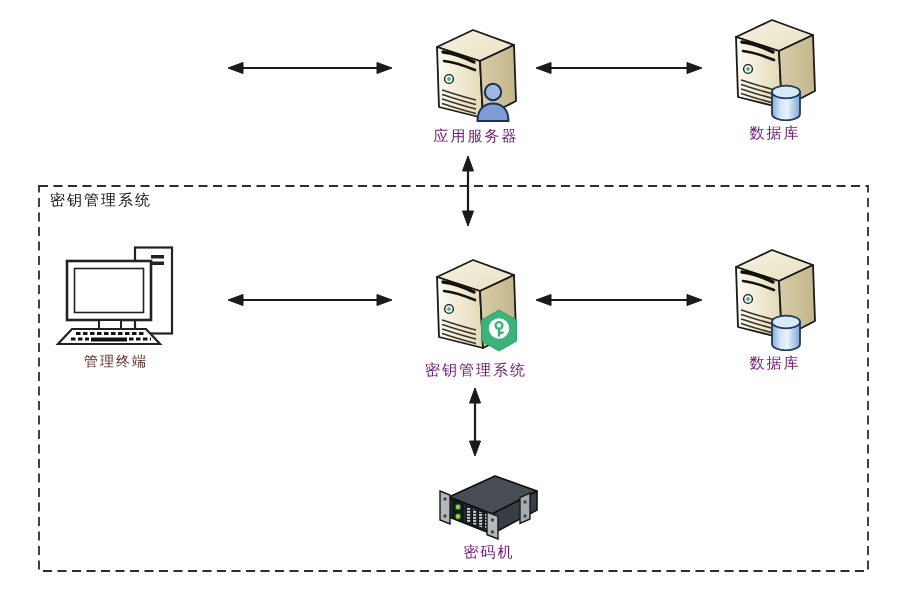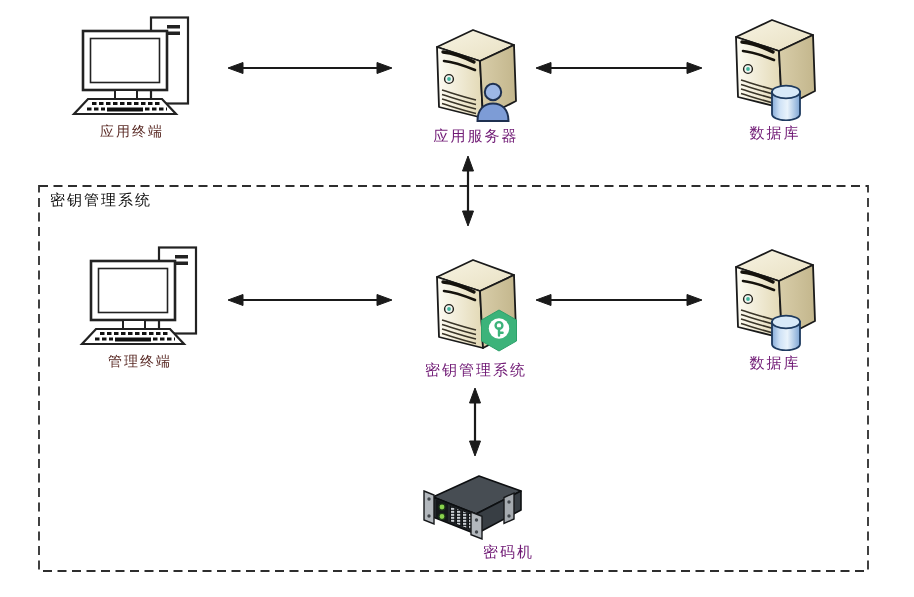--- a/index.html
+++ b/index.html
@@ -72,97 +72,81 @@
     </g>
     <g stroke="#1a1a1a" fill="#1a1a1a">
       <line x1="475" y1="401" x2="475" y2="443" stroke-width="2.2"></line>
       <polygon points="475,388 469.5,403 480.5,403"></polygon>
         <polygon points="475,456 469.5,441 480.5,441"></polygon>
     </g>
   </svg>
 
   <div class="boundary-label">密钥管理系统</div>
 
-  <div class="node" style="left:64px;top:16px;width:136px;">
+
+  <div class="node" style="left:418px;top:24px;width:116px;">
+    <svg width="92" height="100" viewBox="0 0 92 100">
+      <g>
+        <polygon points="7,23 43,6 84,21 50,37" fill="url(#gTop)" stroke="#1a1a1a" stroke-width="1.8" stroke-linejoin="round"></polygon>
+        <polygon points="7,23 50,37 53,94 9,83" fill="url(#gFront)" stroke="#1a1a1a" stroke-width="1.8" stroke-linejoin="round"></polygon>
+        <polygon points="50,37 84,21 86,77 53,94" fill="url(#gSide)" stroke="#1a1a1a" stroke-width="1.8" stroke-linejoin="round"></polygon>
+        <path d="M13,28 C23,29 34,33 44,38" stroke="#15120c" stroke-width="3.4" fill="none" stroke-linecap="round"></path>
+        <path d="M14,37 C24,38 35,42 45,46" stroke="#15120c" stroke-width="2.6" fill="none" stroke-linecap="round"></path>
+        <circle cx="19" cy="55" r="4.4" fill="#f2f7f3" stroke="#23201a" stroke-width="1.4"></circle>
+        <circle cx="19" cy="55" r="1.9" fill="#43b39d"></circle>
+        <path d="M12,66 C22,69 34,73 46,76" stroke="#3a3528" stroke-width="1.5" fill="none"></path>
+        <path d="M12,70.5 C22,73.5 34,77.5 46,80.5" stroke="#3a3528" stroke-width="1.5" fill="none"></path>
+        <path d="M12,75 C22,78 34,82 46,85" stroke="#3a3528" stroke-width="1.5" fill="none"></path>
+        <path d="M12,79.5 C22,82.5 34,86.5 46,89.5" stroke="#3a3528" stroke-width="1.5" fill="none"></path>
+      </g>
+      <g>
+        <circle cx="63" cy="68" r="8.2" fill="#9db7e6" stroke="#1e3050" stroke-width="2"></circle>
+        <path d="M47.5,97 C47.5,85.5 54,79.5 63,79.5 C72,79.5 78.5,85.5 78.5,97 Z" fill="#7d9cd6" stroke="#1e3050" stroke-width="2"></path>
+      </g>
+    </svg>
+    <div class="label">应用服务器</div>
+  </div>
+
+  <div class="node" style="left:719px;top:14px;width:112px;">
+    <svg width="92" height="107" viewBox="0 0 92 107">
+      <g>
+        <polygon points="7,23 43,6 84,21 50,37" fill="url(#gTop)" stroke="#1a1a1a" stroke-width="1.8" stroke-linejoin="round"></polygon>
+        <polygon points="7,23 50,37 53,94 9,83" fill="url(#gFront)" stroke="#1a1a1a" stroke-width="1.8" stroke-linejoin="round"></polygon>
+        <polygon points="50,37 84,21 86,77 53,94" fill="url(#gSide)" stroke="#1a1a1a" stroke-width="1.8" stroke-linejoin="round"></polygon>
+        <path d="M13,28 C23,29 34,33 44,38" stroke="#15120c" stroke-width="3.4" fill="none" stroke-linecap="round"></path>
+        <path d="M14,37 C24,38 35,42 45,46" stroke="#15120c" stroke-width="2.6" fill="none" stroke-linecap="round"></path>
+        <circle cx="19" cy="55" r="4.4" fill="#f2f7f3" stroke="#23201a" stroke-width="1.4"></circle>
+        <circle cx="19" cy="55" r="1.9" fill="#43b39d"></circle>
+        <path d="M12,66 C22,69 34,73 46,76" stroke="#3a3528" stroke-width="1.5" fill="none"></path>
+        <path d="M12,70.5 C22,73.5 34,77.5 46,80.5" stroke="#3a3528" stroke-width="1.5" fill="none"></path>
+        <path d="M12,75 C22,78 34,82 46,85" stroke="#3a3528" stroke-width="1.5" fill="none"></path>
+        <path d="M12,79.5 C22,82.5 34,86.5 46,89.5" stroke="#3a3528" stroke-width="1.5" fill="none"></path>
+      </g>
+      <g>
+        <path d="M43,78 L43,100 A14,6.3 0 0 0 71,100 L71,78 Z" fill="url(#gCyl)" stroke="#1d3a5f" stroke-width="1.8"></path>
+        <ellipse cx="57" cy="78" rx="14" ry="6.3" fill="#d8e9f8" stroke="#1d3a5f" stroke-width="1.8"></ellipse>
+      </g>
+    </svg>
+    <div class="label">数据库</div>
+  </div>
+
+  <div class="node" style="left:48px;top:246px;width:136px;">
     <svg width="130" height="104" viewBox="0 0 130 104">
       <rect x="84" y="1.5" width="37" height="86" fill="#fff" stroke="#222" stroke-width="2.2"></rect>
       <rect x="100" y="9" width="13" height="3.5" fill="#222"></rect>
       <rect x="100" y="15.5" width="13" height="3.5" fill="#222"></rect>
       <rect x="16" y="15" width="84" height="59" fill="#fff" stroke="#222" stroke-width="2.6"></rect>
       <rect x="23.5" y="22.5" width="69" height="44" fill="#fff" stroke="#222" stroke-width="1.6"></rect>
       <rect x="48" y="74" width="22" height="9" fill="#fff" stroke="#222" stroke-width="2"></rect>
       <polygon points="21,83 95,83 109,98 7,98" fill="#fff" stroke="#222" stroke-width="2.2"></polygon>
       <line x1="25" y1="87.5" x2="93" y2="87.5" stroke="#111" stroke-width="3" stroke-dasharray="4.5,2.5"></line>
       <line x1="20" y1="93" x2="38" y2="93" stroke="#111" stroke-width="3" stroke-dasharray="4.5,2.5"></line>
       <rect x="40" y="91.5" width="36" height="4" fill="#111"></rect>
       <line x1="78" y1="93" x2="100" y2="93" stroke="#111" stroke-width="3" stroke-dasharray="4.5,2.5"></line>
     </svg>
-    <div class="label label-terminal">应用终端</div>
-  </div>
-
-  <div class="node" style="left:418px;top:24px;width:116px;">
-    <svg width="92" height="100" viewBox="0 0 92 100">
-      <g>
-        <polygon points="7,23 43,6 84,21 50,37" fill="url(#gTop)" stroke="#1a1a1a" stroke-width="1.8" stroke-linejoin="round"></polygon>
-        <polygon points="7,23 50,37 53,94 9,83" fill="url(#gFront)" stroke="#1a1a1a" stroke-width="1.8" stroke-linejoin="round"></polygon>
-        <polygon points="50,37 84,21 86,77 53,94" fill="url(#gSide)" stroke="#1a1a1a" stroke-width="1.8" stroke-linejoin="round"></polygon>
-        <path d="M13,28 C23,29 34,33 44,38" stroke="#15120c" stroke-width="3.4" fill="none" stroke-linecap="round"></path>
-        <path d="M14,37 C24,38 35,42 45,46" stroke="#15120c" stroke-width="2.6" fill="none" stroke-linecap="round"></path>
-        <circle cx="19" cy="55" r="4.4" fill="#f2f7f3" stroke="#23201a" stroke-width="1.4"></circle>
-        <circle cx="19" cy="55" r="1.9" fill="#43b39d"></circle>
-        <path d="M12,66 C22,69 34,73 46,76" stroke="#3a3528" stroke-width="1.5" fill="none"></path>
-        <path d="M12,70.5 C22,73.5 34,77.5 46,80.5" stroke="#3a3528" stroke-width="1.5" fill="none"></path>
-        <path d="M12,75 C22,78 34,82 46,85" stroke="#3a3528" stroke-width="1.5" fill="none"></path>
-        <path d="M12,79.5 C22,82.5 34,86.5 46,89.5" stroke="#3a3528" stroke-width="1.5" fill="none"></path>
-      </g>
-      <g>
-        <circle cx="63" cy="68" r="8.2" fill="#9db7e6" stroke="#1e3050" stroke-width="2"></circle>
-        <path d="M47.5,97 C47.5,85.5 54,79.5 63,79.5 C72,79.5 78.5,85.5 78.5,97 Z" fill="#7d9cd6" stroke="#1e3050" stroke-width="2"></path>
-      </g>
-    </svg>
-    <div class="label">应用服务器</div>
-  </div>
-
-  <div class="node" style="left:719px;top:14px;width:112px;">
-    <svg width="92" height="107" viewBox="0 0 92 107">
-      <g>
-        <polygon points="7,23 43,6 84,21 50,37" fill="url(#gTop)" stroke="#1a1a1a" stroke-width="1.8" stroke-linejoin="round"></polygon>
-        <polygon points="7,23 50,37 53,94 9,83" fill="url(#gFront)" stroke="#1a1a1a" stroke-width="1.8" stroke-linejoin="round"></polygon>
-        <polygon points="50,37 84,21 86,77 53,94" fill="url(#gSide)" stroke="#1a1a1a" stroke-width="1.8" stroke-linejoin="round"></polygon>
-        <path d="M13,28 C23,29 34,33 44,38" stroke="#15120c" stroke-width="3.4" fill="none" stroke-linecap="round"></path>
-        <path d="M14,37 C24,38 35,42 45,46" stroke="#15120c" stroke-width="2.6" fill="none" stroke-linecap="round"></path>
-        <circle cx="19" cy="55" r="4.4" fill="#f2f7f3" stroke="#23201a" stroke-width="1.4"></circle>
-        <circle cx="19" cy="55" r="1.9" fill="#43b39d"></circle>
-        <path d="M12,66 C22,69 34,73 46,76" stroke="#3a3528" stroke-width="1.5" fill="none"></path>
-        <path d="M12,70.5 C22,73.5 34,77.5 46,80.5" stroke="#3a3528" stroke-width="1.5" fill="none"></path>
-        <path d="M12,75 C22,78 34,82 46,85" stroke="#3a3528" stroke-width="1.5" fill="none"></path>
-        <path d="M12,79.5 C22,82.5 34,86.5 46,89.5" stroke="#3a3528" stroke-width="1.5" fill="none"></path>
-      </g>
-      <g>
-        <path d="M43,78 L43,100 A14,6.3 0 0 0 71,100 L71,78 Z" fill="url(#gCyl)" stroke="#1d3a5f" stroke-width="1.8"></path>
-        <ellipse cx="57" cy="78" rx="14" ry="6.3" fill="#d8e9f8" stroke="#1d3a5f" stroke-width="1.8"></ellipse>
-      </g>
-    </svg>
-    <div class="label">数据库</div>
-  </div>
-
-  <div class="node" style="left:72px;top:246px;width:136px;">
-    <svg width="130" height="104" viewBox="0 0 130 104">
-      <rect x="84" y="1.5" width="37" height="86" fill="#fff" stroke="#222" stroke-width="2.2"></rect>
-      <rect x="100" y="9" width="13" height="3.5" fill="#222"></rect>
-      <rect x="100" y="15.5" width="13" height="3.5" fill="#222"></rect>
-      <rect x="16" y="15" width="84" height="59" fill="#fff" stroke="#222" stroke-width="2.6"></rect>
-      <rect x="23.5" y="22.5" width="69" height="44" fill="#fff" stroke="#222" stroke-width="1.6"></rect>
-      <rect x="48" y="74" width="22" height="9" fill="#fff" stroke="#222" stroke-width="2"></rect>
-      <polygon points="21,83 95,83 109,98 7,98" fill="#fff" stroke="#222" stroke-width="2.2"></polygon>
-      <line x1="25" y1="87.5" x2="93" y2="87.5" stroke="#111" stroke-width="3" stroke-dasharray="4.5,2.5"></line>
-      <line x1="20" y1="93" x2="38" y2="93" stroke="#111" stroke-width="3" stroke-dasharray="4.5,2.5"></line>
-      <rect x="40" y="91.5" width="36" height="4" fill="#111"></rect>
-      <line x1="78" y1="93" x2="100" y2="93" stroke="#111" stroke-width="3" stroke-dasharray="4.5,2.5"></line>
-    </svg>
     <div class="label label-terminal">管理终端</div>
   </div>
 
   <div class="node" style="left:418px;top:254px;width:116px;">
     <svg width="92" height="104" viewBox="0 0 92 104">
       <g>
         <polygon points="7,23 43,6 84,21 50,37" fill="url(#gTop)" stroke="#1a1a1a" stroke-width="1.8" stroke-linejoin="round"></polygon>
         <polygon points="7,23 50,37 53,94 9,83" fill="url(#gFront)" stroke="#1a1a1a" stroke-width="1.8" stroke-linejoin="round"></polygon>
         <polygon points="50,37 84,21 86,77 53,94" fill="url(#gSide)" stroke="#1a1a1a" stroke-width="1.8" stroke-linejoin="round"></polygon>
         <path d="M13,28 C23,29 34,33 44,38" stroke="#15120c" stroke-width="3.4" fill="none" stroke-linecap="round"></path>
@@ -200,21 +184,21 @@
         <path d="M12,79.5 C22,82.5 34,86.5 46,89.5" stroke="#3a3528" stroke-width="1.5" fill="none"></path>
       </g>
       <g>
         <path d="M43,78 L43,100 A14,6.3 0 0 0 71,100 L71,78 Z" fill="url(#gCyl)" stroke="#1d3a5f" stroke-width="1.8"></path>
         <ellipse cx="57" cy="78" rx="14" ry="6.3" fill="#d8e9f8" stroke="#1d3a5f" stroke-width="1.8"></ellipse>
       </g>
     </svg>
     <div class="label">数据库</div>
   </div>
 
-  <div class="node" style="left:412px;top:472px;width:122px;text-align:right;">
+  <div class="node" style="left:428px;top:472px;width:122px;">
     <svg width="104" height="68" viewBox="0 0 104 68">
       <g>
         <polygon points="12,25 58,4 100,19 55,42" fill="#474d53" stroke="#0d0f11" stroke-width="1.6" stroke-linejoin="round"></polygon>
         <polygon points="12,25 55,42 55,62 12,45" fill="#23282c" stroke="#0d0f11" stroke-width="1.6" stroke-linejoin="round"></polygon>
         <polygon points="55,42 100,19 100,38 55,62" fill="#383e44" stroke="#0d0f11" stroke-width="1.6" stroke-linejoin="round"></polygon>
         <polygon points="3,19 13,23 13,52 3,48" fill="#b3b8bd" stroke="#17191b" stroke-width="1.4"></polygon>
         <circle cx="8" cy="27" r="1.7" fill="#42474c"></circle>
           <circle cx="8" cy="44" r="1.7" fill="#42474c"></circle>
         <polygon points="15,27.5 27,32 27,50 15,45.5" fill="#15181b"></polygon>
         <circle cx="21" cy="35" r="3" fill="#8bd34e" stroke="#1d3a19" stroke-width="1.2"></circle>

